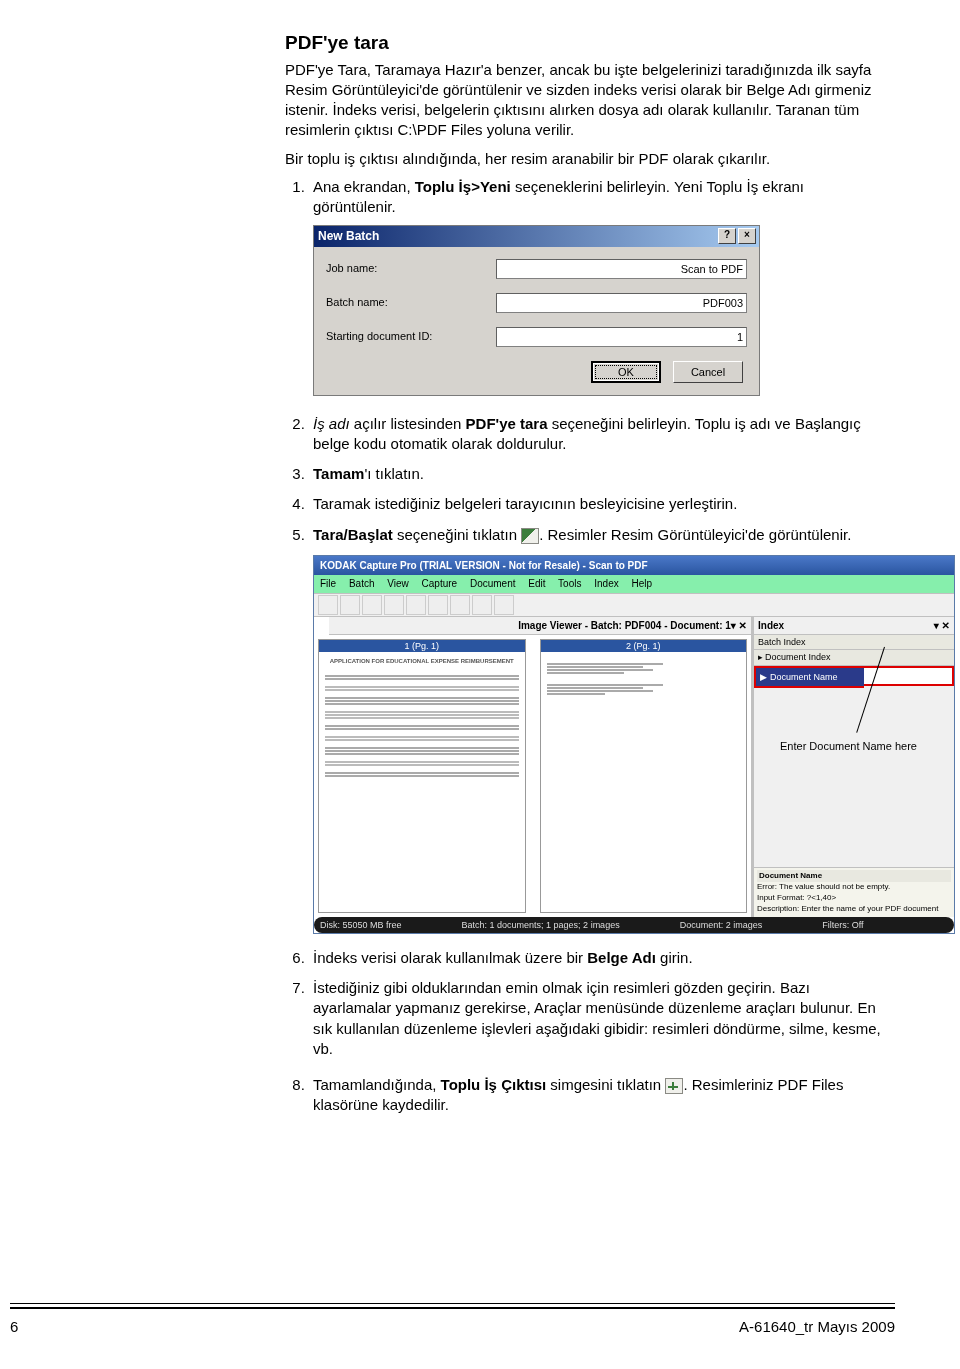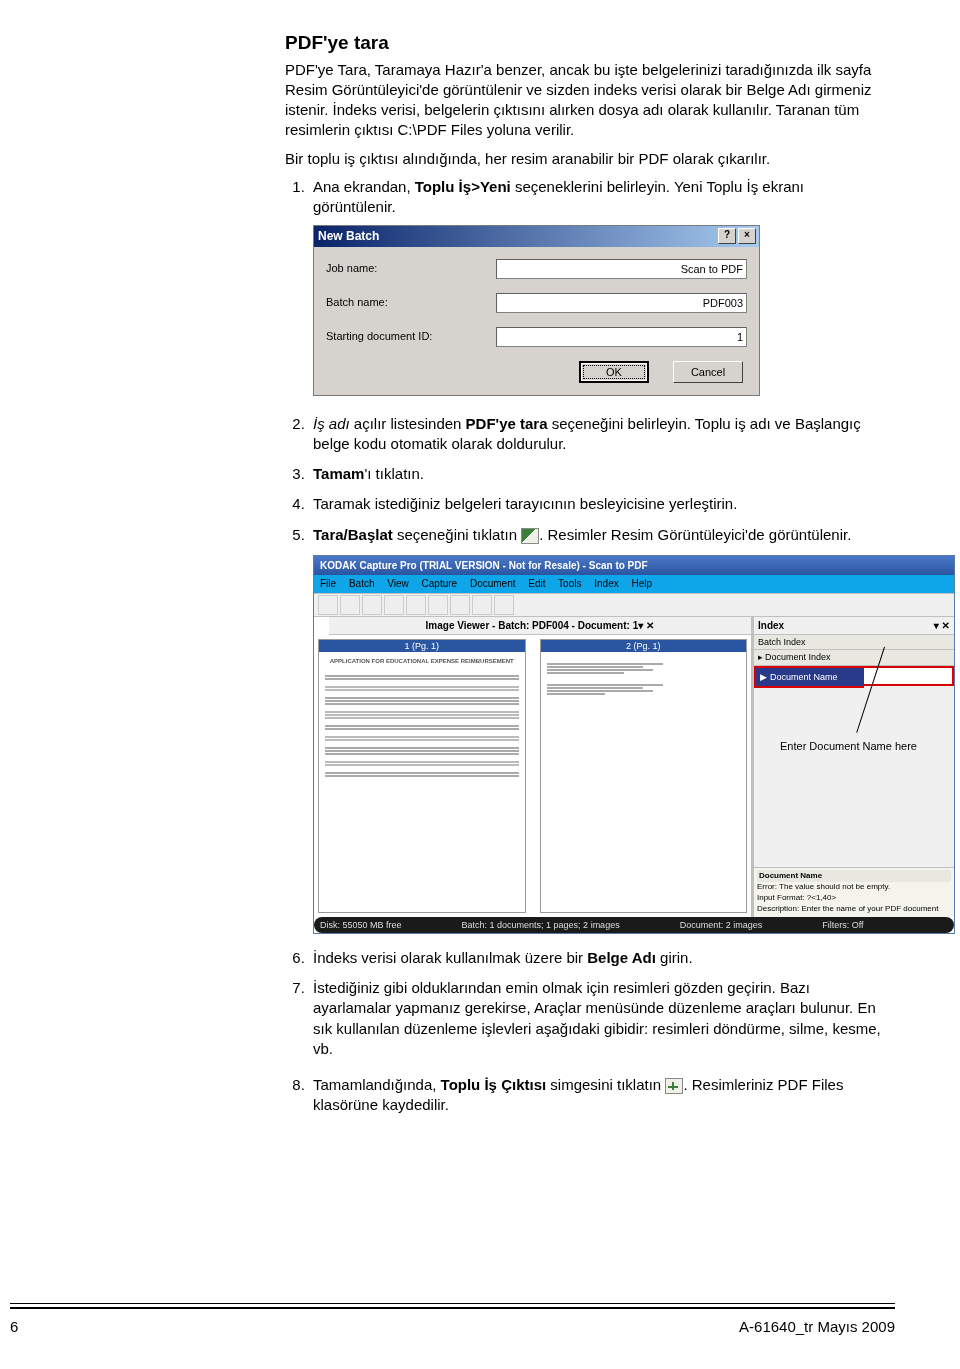--- a/index.html
+++ b/index.html
@@ -95,21 +95,21 @@
     border-left-color:#606060;
     background: #fff;
     font-family: Tahoma, Arial;
     font-size: 11px;
     padding: 0 3px;
     text-align: right;
   }
   .dlg-btns {
     display: flex;
     justify-content: flex-end;
-    gap: 24px;
+    gap: 12px;
     padding: 0 4px 2px 0;
   }
   .dlg-btns button {
     width: 70px;
     height: 22px;
     font-family: Tahoma, Arial;
     font-size: 11px;
     background:#d6d3ce;
     border:1px solid #404040;
     border-top-color:#fff; border-left-color:#fff;
@@ -151,21 +151,21 @@
     color: #000;
   }
   .app-title {
     background: linear-gradient(#4a78c8, #2a55a0);
     color: #fff;
     padding: 3px 6px;
     font-weight: bold;
     display:flex; justify-content:space-between;
   }
   .app-menu {
-    background: #0ea5e9;
+    background: #86efac;
     padding: 2px 6px;
     font-size: 10px;
     border-bottom: 1px solid #c0c0c0;
   }
   .app-menu span { margin-right: 10px; }
   .app-toolbar {
     background: #f0f0f0;
     height: 22px;
     border-bottom: 1px solid #c0c0c0;
     display:flex; align-items:center; padding-left:4px; gap:2px;
@@ -178,21 +178,21 @@
     height: 300px;
     background: #fff;
   }
   .viewer {
     flex: 1;
     display:flex; flex-direction:column;
     border-right: 3px solid #c0c0c0;
   }
   .viewer-header {
     background:#f0f0f0; font-weight:bold; padding:2px 4px; border-bottom:1px solid #c0c0c0;
-    display:flex; justify-content:center;margin-left:15px;
+    display:flex; justify-content:flex-end;margin-left:15px;
   }
   .viewer-pages {
     flex:1; display:flex; gap:14px; padding:4px; background:#fff;
   }
   .pg {
     flex:1; background:#fff; border:1px solid #999; display:flex; flex-direction:column;
   }
   .pg-h { background:#2a55a0; color:#fff; font-size:9px; text-align:center; }
   .pg-body {
     flex:1; padding:6px 6px; font-size:4px; color:#555; overflow:hidden; line-height:1.3;

